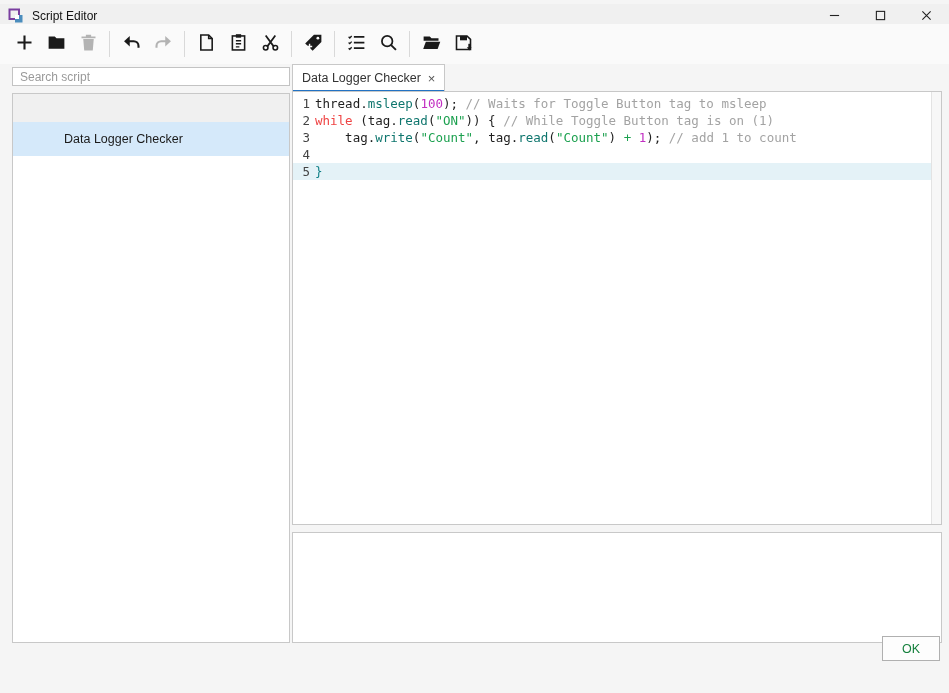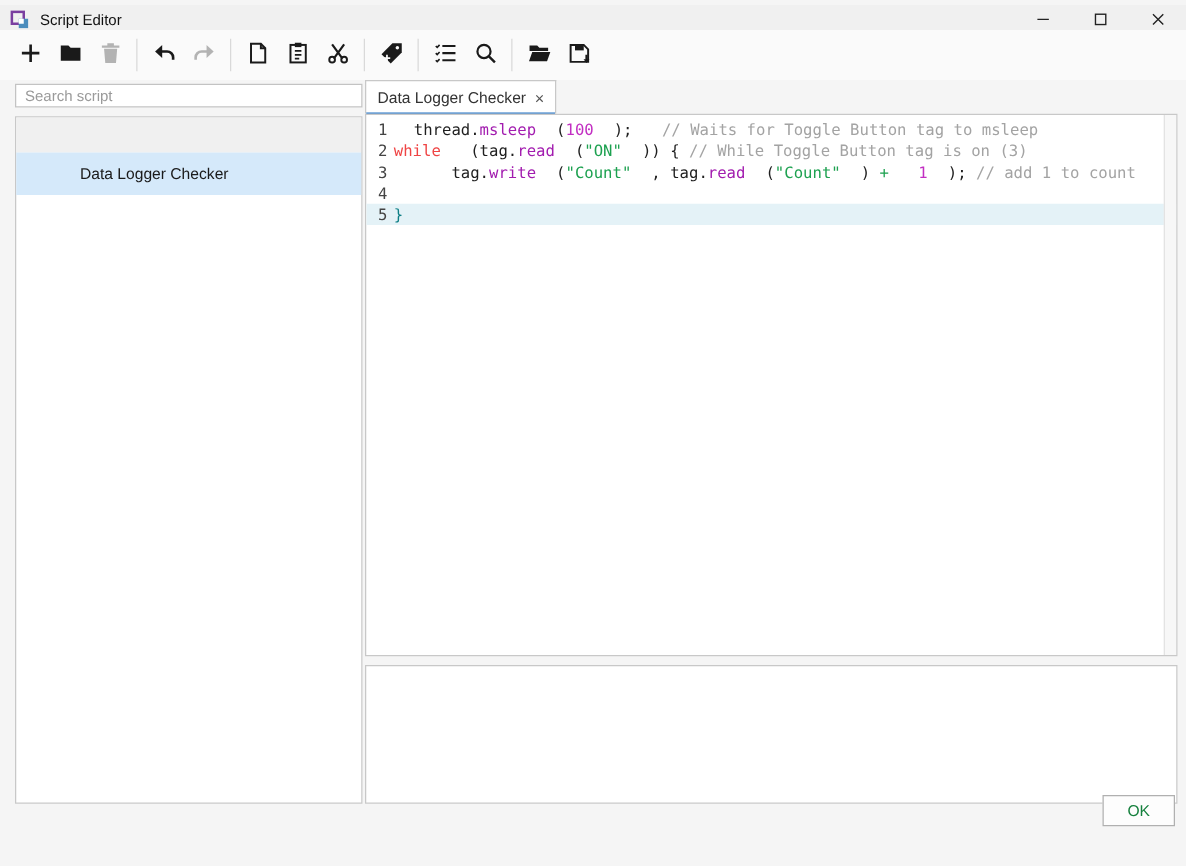--- a/index.html
+++ b/index.html
@@ -77,23 +77,23 @@
     font-family:"DejaVu Sans Mono", monospace; font-size:12.5px; line-height:17px;
     padding-top:3px; cursor:text;
   }
   .scroll-strip {
     position:absolute; right:0; top:0; bottom:0; width:10px;
     background:#f7f7f7; border-left:1px solid #e3e3e3;
   }
   .code-line { display:flex; white-space:pre; padding-left:5px; }
   .code-line.hl { background:#e4f2f7; }
   .gutter { width:12px; text-align:right; color:#444; flex:0 0 auto; margin-right:5px; }
-  .tok-plain { color:#1f1f1f;margin-left:16px; }
+  .tok-plain { color:#1f1f1f; }
   .tok-keyword { color:#ef4444; }
-  .tok-func { color:#a21caf; }
+  .tok-func { color:#0f766e; }
   .tok-string { color:#1da150; }
   .tok-number { color:#c22fc2; }
   .tok-comment { color:#a3a3a3; }
   .tok-op { color:#1da150; }
   .tok-brace { color:#0e7f86; }
   
   .output-panel {
     position:absolute; left:292px; top:532px; width:650px; height:111px;
     background:#fff; border:1px solid #c8c8c8;
   }
@@ -257,21 +257,21 @@
 <div class="tabbar">
   <div class="tab active">
     <span>Data Logger Checker</span>
     <span class="close">×</span>
   </div>
 </div>
 
 <div class="editor" id="code-editor">
 
 <div class="code-line"><span class="gutter">1</span><span><span class="tok-plain">thread.</span><span class="tok-func">msleep</span><span class="tok-plain">(</span><span class="tok-number">100</span><span class="tok-plain">);</span><span class="tok-plain"> </span><span class="tok-comment">// Waits for Toggle Button tag to msleep</span></span></div>
-    <div class="code-line"><span class="gutter">2</span><span><span class="tok-keyword">while</span><span class="tok-plain"> (tag.</span><span class="tok-func">read</span><span class="tok-plain">(</span><span class="tok-string">"ON"</span><span class="tok-plain">)) { </span><span class="tok-comment">// While Toggle Button tag is on (3)</span></span></div>
+    <div class="code-line"><span class="gutter">2</span><span><span class="tok-keyword">while</span><span class="tok-plain"> (tag.</span><span class="tok-func">read</span><span class="tok-plain">(</span><span class="tok-string">"ON"</span><span class="tok-plain">)) { </span><span class="tok-comment">// While Toggle Button tag is on (1)</span></span></div>
     <div class="code-line"><span class="gutter">3</span><span><span class="tok-plain">    tag.</span><span class="tok-func">write</span><span class="tok-plain">(</span><span class="tok-string">"Count"</span><span class="tok-plain">, tag.</span><span class="tok-func">read</span><span class="tok-plain">(</span><span class="tok-string">"Count"</span><span class="tok-plain">) </span><span class="tok-op">+</span><span class="tok-plain"> </span><span class="tok-number">1</span><span class="tok-plain">); </span><span class="tok-comment">// add 1 to count</span></span></div>
     <div class="code-line"><span class="gutter">4</span></div>
     <div class="code-line hl"><span class="gutter">5</span><span><span class="tok-brace">}</span></span></div>
     <div class="scroll-strip"></div>
   </div>
 
 <div class="output-panel"></div>
 
 <button class="ok-button">OK</button>
 

